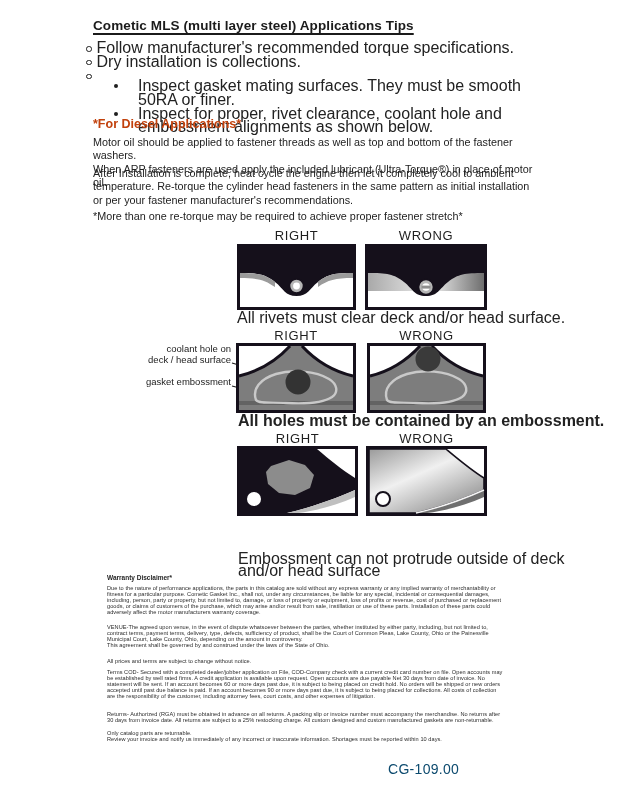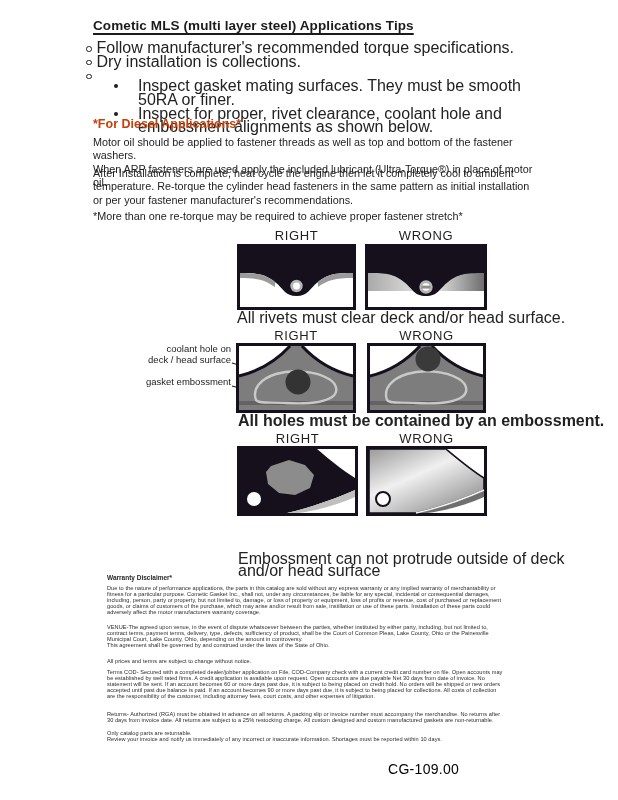--- a/index.html
+++ b/index.html
@@ -18,21 +18,21 @@
   .odot{width:3.5px;height:3.5px;border:1px solid #1f1f1f;border-radius:50%;flex:none;margin-top:5px;}
   .dot{width:4px;height:4px;background:#1f1f1f;border-radius:50%;flex:none;margin-top:5px;}
   .sub{margin-left:28px;gap:20px;}
   .diesel-h{left:93px;top:117px;font-size:12.5px;font-weight:bold;color:#c2410c;white-space:nowrap;}
   .para{font-size:10.8px;line-height:13.4px;white-space:pre-line;color:#222;width:440px;}
   .lbl{font-size:13px;letter-spacing:0.6px;color:#1f1f1f;text-align:center;white-space:nowrap;}
   .cap{font-size:16px;line-height:11.8px;color:#222;white-space:pre-line;}
   .ann{font-size:9.5px;line-height:10.8px;color:#222;text-align:right;white-space:pre-line;width:131px;}
   .warr-h{left:107px;top:574px;font-size:6.5px;font-weight:bold;color:#1f1f1f;}
   .warr{left:107px;width:412px;font-size:5.6px;line-height:6.05px;white-space:pre-line;color:#2c2c2c;letter-spacing:0.05px;}
-  .footer{left:388px;top:761px;font-size:14px;color:#000000;letter-spacing:0.3px;white-space:nowrap;}
+  .footer{left:388px;top:761px;font-size:14px;color:#0c4a6e;letter-spacing:0.3px;white-space:nowrap;}
 </style>
 </head>
 <body>
 
 <div>
 
   <div class="abs title">Cometic MLS (multi layer steel) Applications Tips</div>
 
   <div class="abs tips">
     <div class="tip">

